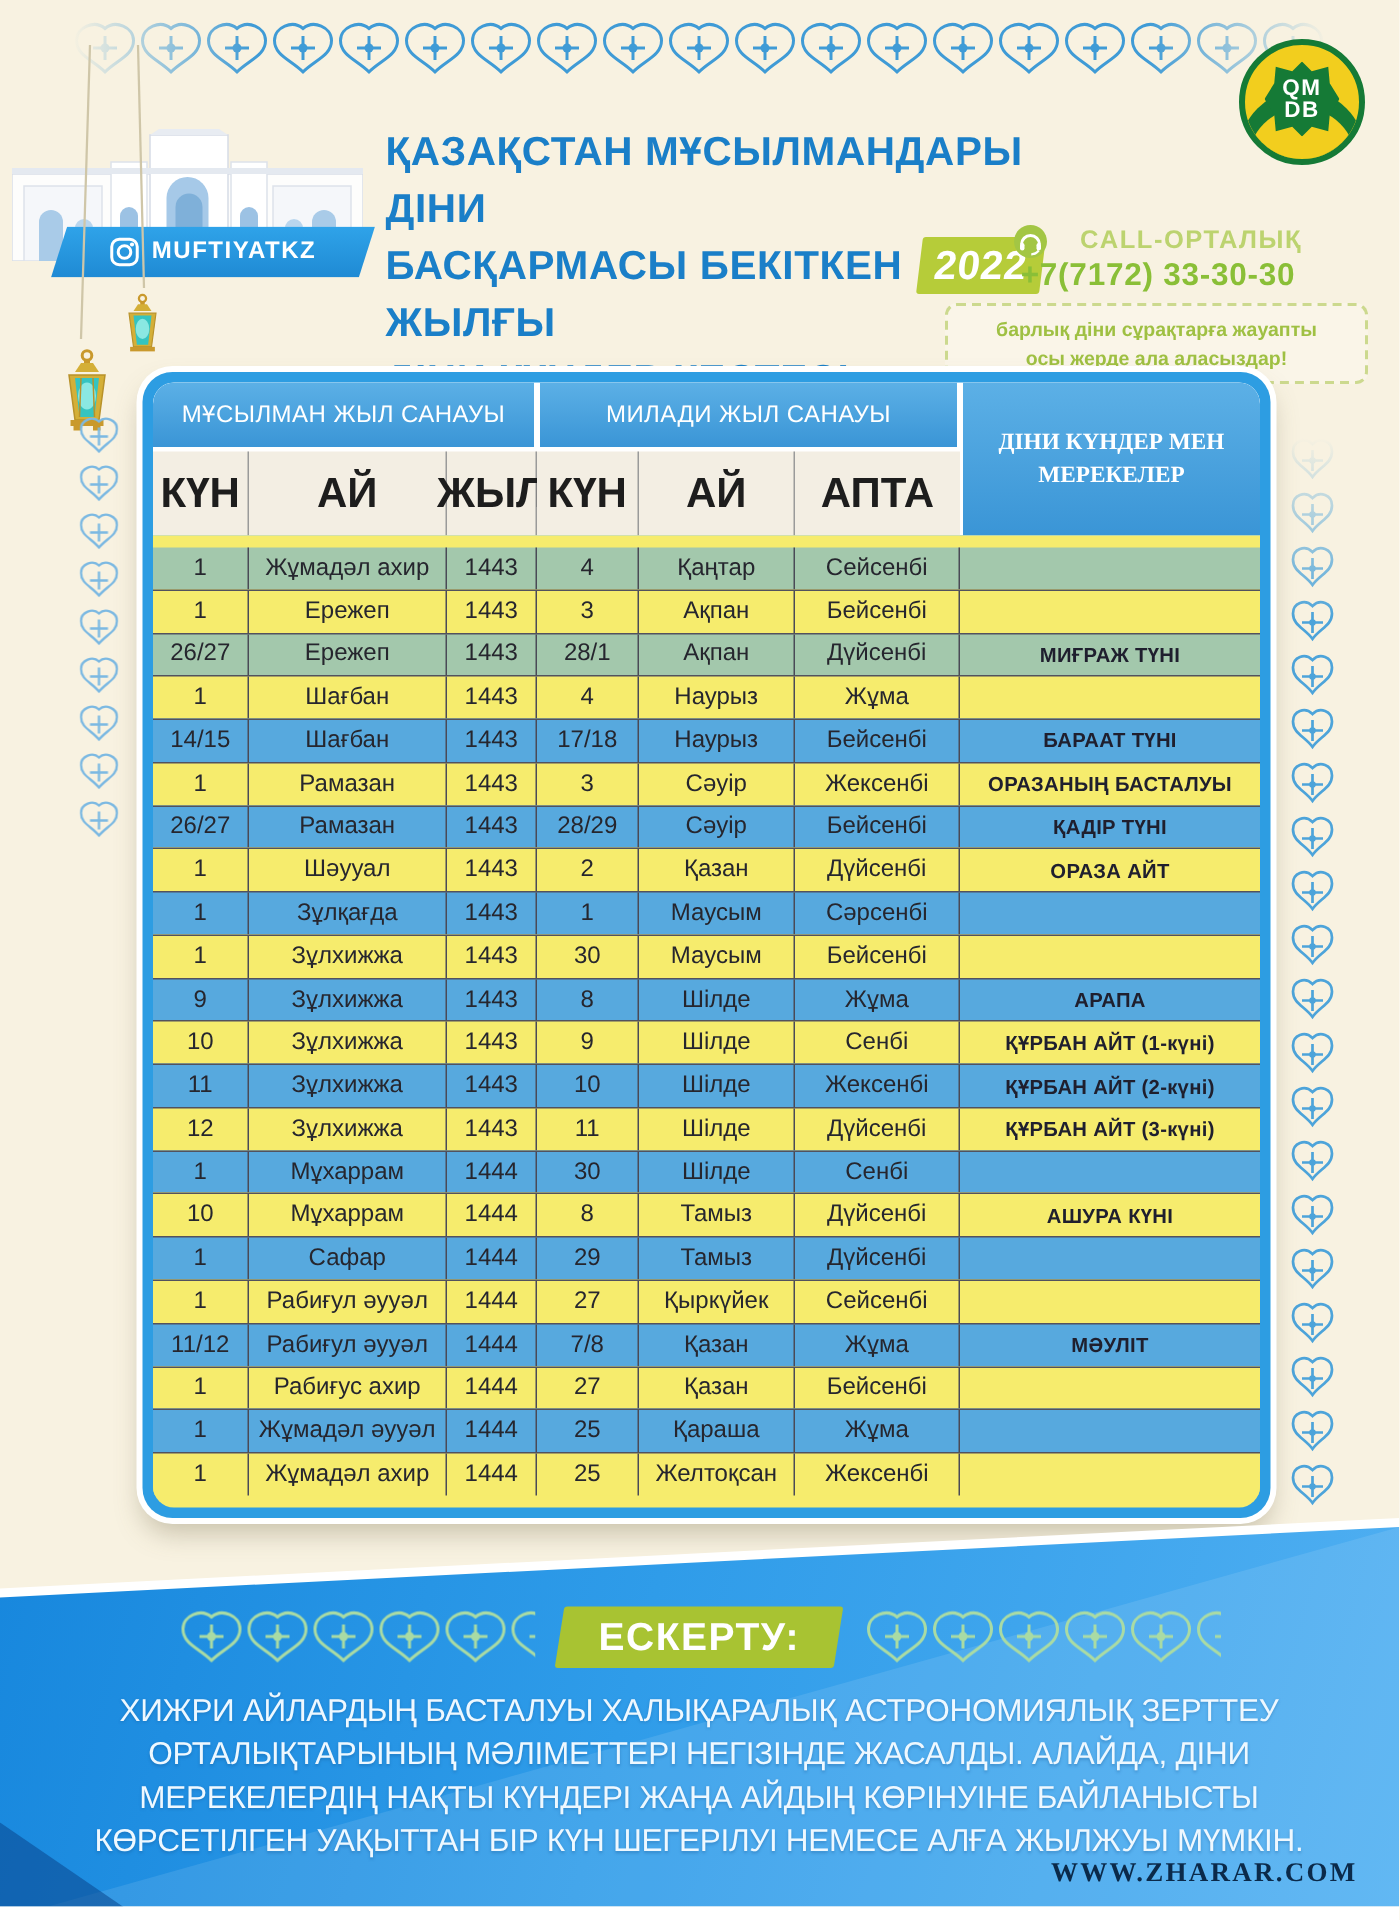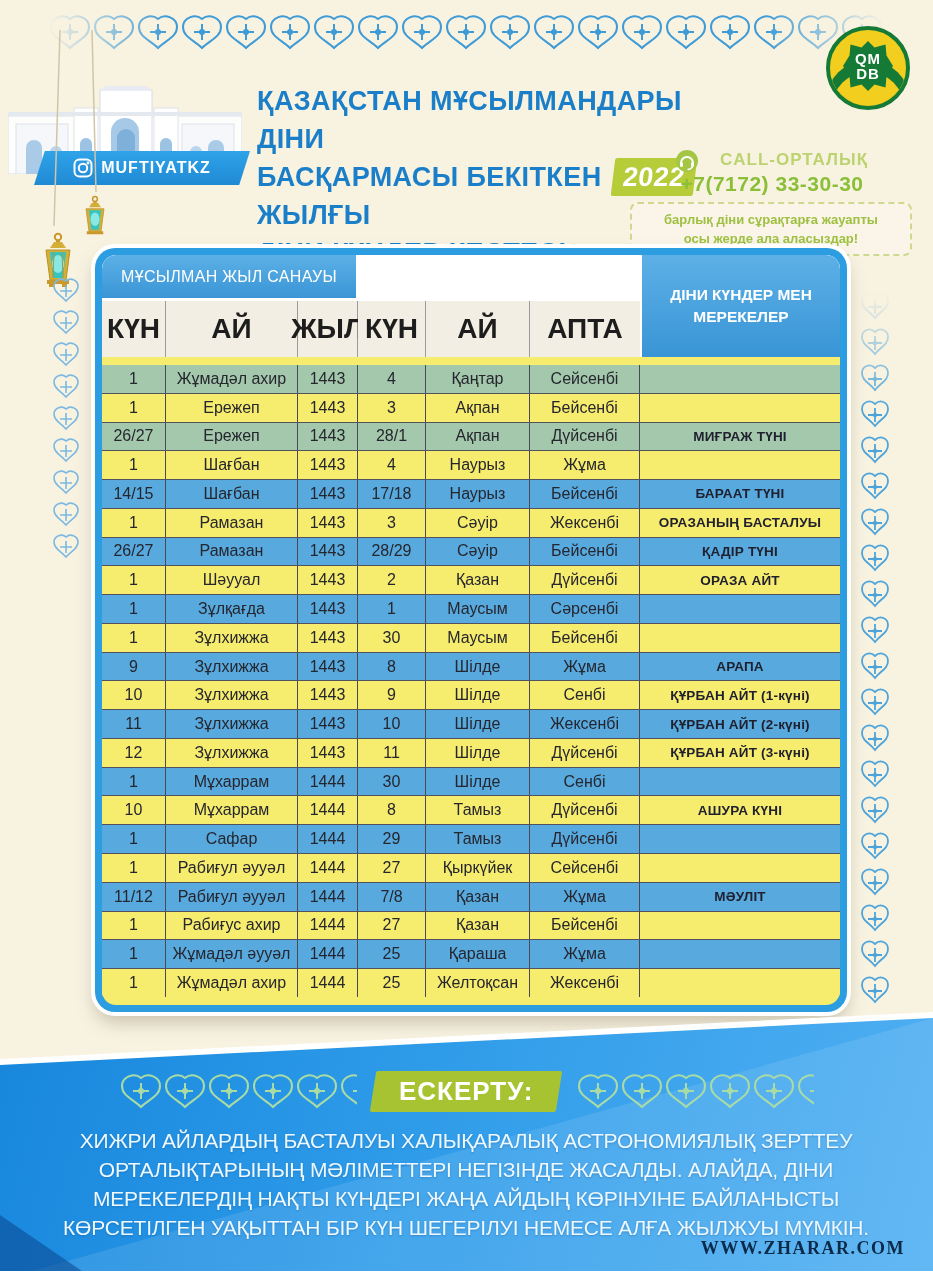--- a/index.html
+++ b/index.html
@@ -63,21 +63,21 @@
         box-shadow:0 0 0 4px #ffffff,0 10px 18px rgba(110,100,70,.35);}
   .table-inner{width:100%;height:100%;display:flex;flex-direction:column;}
   .thead{display:grid;grid-template-columns:64px 132px 60px 68px 104px 110px 1fr;
         grid-template-rows:46px 56px;background:#fff;border-radius:14px 14px 0 0;overflow:hidden;}
   .group{display:flex;align-items:center;justify-content:center;color:#fff;font-weight:normal;
         font-size:16px;letter-spacing:.3px;background:linear-gradient(180deg,#5cb0e6,#3a95d6);}
   .g1{grid-area:1/1/2/4;margin:0 2px 3px 0;border-top-left-radius:14px;}
   .g2{grid-area:1/4/2/7;margin:0 2px 3px 2px;}
   .relcol{grid-area:1/7/3/8;margin-left:2px;background:linear-gradient(180deg,#5cb0e6,#3a95d6);
         display:flex;align-items:center;justify-content:center;text-align:center;color:#fff;
-        font-weight:bold;font-size:15.5px;line-height:22px;padding:16px 16px;border-top-right-radius:14px;}
+        font-weight:bold;font-size:15.5px;line-height:22px;padding:16px 16px;border-top-right-radius:14px;font-family:Liberation Serif, serif;}
   .sub{grid-row:2;display:flex;align-items:center;justify-content:center;background:#f3eee3;
         color:#1d1d1d;font-weight:bold;font-size:28px;border-right:1px solid #9a9a9a;}
   .sub.last{border-right:none;}
   .tbody{flex:1;display:flex;flex-direction:column;background:#f6ec6d;
         border-radius:0 0 14px 14px;padding:8px 0;overflow:hidden;}
   .trow{flex:1;display:grid;grid-template-columns:64px 132px 60px 68px 104px 110px 1fr;
         border-top:1.5px solid #52525e;}
   .trow:first-child{border-top:none;}
   .hl-yellow{background:#f6ec6d;}
   .hl-blue{background:#57a9de;}
@@ -242,20 +242,21 @@
       </pattern>
     </defs>
     <rect width="30" height="720" fill="url(#pRight)"></rect>
   </svg>
   <div class="vfade"></div>
 
   <div class="table-frame">
     <div class="table-inner">
       <div class="thead">
         <div class="group g1">МҰСЫЛМАН ЖЫЛ САНАУЫ</div>
+        <div class="group g2">МИЛАДИ ЖЫЛ САНАУЫ</div>
         <div class="relcol">ДІНИ КҮНДЕР МЕН МЕРЕКЕЛЕР</div>
         <div class="sub" style="grid-column:1;">КҮН</div>
         <div class="sub" style="grid-column:2;">АЙ</div>
         <div class="sub" style="grid-column:3;">ЖЫЛ</div>
         <div class="sub" style="grid-column:4;">КҮН</div>
         <div class="sub" style="grid-column:5;">АЙ</div>
         <div class="sub last" style="grid-column:6;">АПТА</div>
       </div>
       <div class="tbody">
           <div class="trow hl-green">

